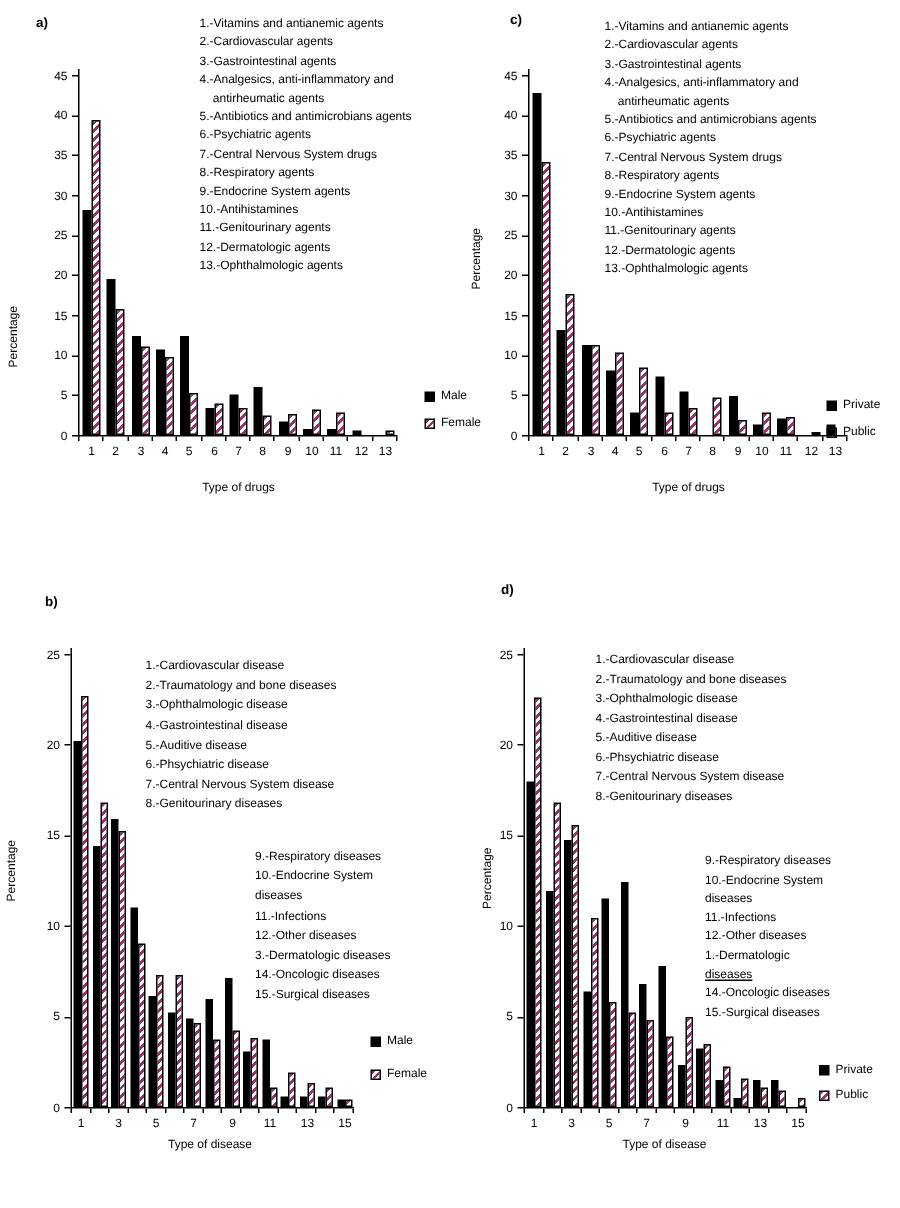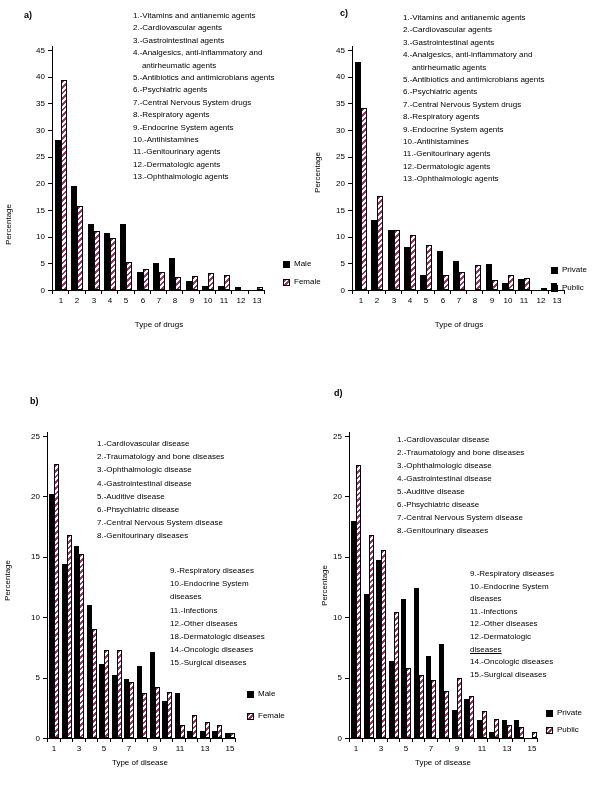--- a/index.html
+++ b/index.html
@@ -318,21 +318,21 @@
     <div class="abs list-line" style="left: 97px; top: 480px;">4.-Gastrointestinal disease</div>
     <div class="abs list-line" style="left: 97px; top: 493px;">5.-Auditive disease</div>
     <div class="abs list-line" style="left: 97px; top: 506px;">6.-Phsychiatric disease</div>
     <div class="abs list-line" style="left: 97px; top: 519px;">7.-Central Nervous System disease</div>
     <div class="abs list-line" style="left: 97px; top: 532px;">8.-Genitourinary diseases</div>
     <div class="abs list-line" style="left: 170px; top: 567px;">9.-Respiratory diseases</div>
     <div class="abs list-line" style="left: 170px; top: 580px;">10.-Endocrine System</div>
     <div class="abs list-line" style="left: 170px; top: 593px;">diseases</div>
     <div class="abs list-line" style="left: 170px; top: 607px;">11.-Infections</div>
     <div class="abs list-line" style="left: 170px; top: 620px;">12.-Other diseases</div>
-    <div class="abs list-line" style="left: 170px; top: 633px;">18.-Dermatologic diseases</div>
+    <div class="abs list-line" style="left: 170px; top: 633px;">3.-Dermatologic diseases</div>
     <div class="abs list-line" style="left: 170px; top: 646px;">14.-Oncologic diseases</div>
     <div class="abs list-line" style="left: 170px; top: 659px;">15.-Surgical diseases</div>
     <div class="abs axis-line" style="left: 349px; top: 432px; width: 1px; height: 307px;"></div>
     <div class="abs axis-line" style="left: 349px; top: 738px; width: 189px; height: 1px;"></div>
     <div class="abs tick" style="left: 345px; top: 738px; width: 4px; height: 1px;"></div>
     <div class="abs ytick-label" style="left: 314px; top: 734px;">0</div>
     <div class="abs tick" style="left: 345px; top: 678px; width: 4px; height: 1px;"></div>
     <div class="abs ytick-label" style="left: 314px; top: 673px;">5</div>
     <div class="abs tick" style="left: 345px; top: 617px; width: 4px; height: 1px;"></div>
     <div class="abs ytick-label" style="left: 314px; top: 613px;">10</div>
@@ -401,17 +401,17 @@
     <div class="abs list-line" style="left: 397px; top: 475px;">4.-Gastrointestinal disease</div>
     <div class="abs list-line" style="left: 397px; top: 488px;">5.-Auditive disease</div>
     <div class="abs list-line" style="left: 397px; top: 501px;">6.-Phsychiatric disease</div>
     <div class="abs list-line" style="left: 397px; top: 514px;">7.-Central Nervous System disease</div>
     <div class="abs list-line" style="left: 397px; top: 527px;">8.-Genitourinary diseases</div>
     <div class="abs list-line" style="left: 470px; top: 570px;">9.-Respiratory diseases</div>
     <div class="abs list-line" style="left: 470px; top: 583px;">10.-Endocrine System</div>
     <div class="abs list-line" style="left: 470px; top: 595px;">diseases</div>
     <div class="abs list-line" style="left: 470px; top: 608px;">11.-Infections</div>
     <div class="abs list-line" style="left: 470px; top: 620px;">12.-Other diseases</div>
-    <div class="abs list-line" style="left: 470px; top: 633px;">12.-Dermatologic</div>
+    <div class="abs list-line" style="left: 470px; top: 633px;">1.-Dermatologic</div>
     <div class="abs list-line u" style="left: 470px; top: 646px;">diseases</div>
     <div class="abs list-line" style="left: 470px; top: 658px;">14.-Oncologic diseases</div>
     <div class="abs list-line" style="left: 470px; top: 671px;">15.-Surgical diseases</div>
   </div>
 
 </body></html>

